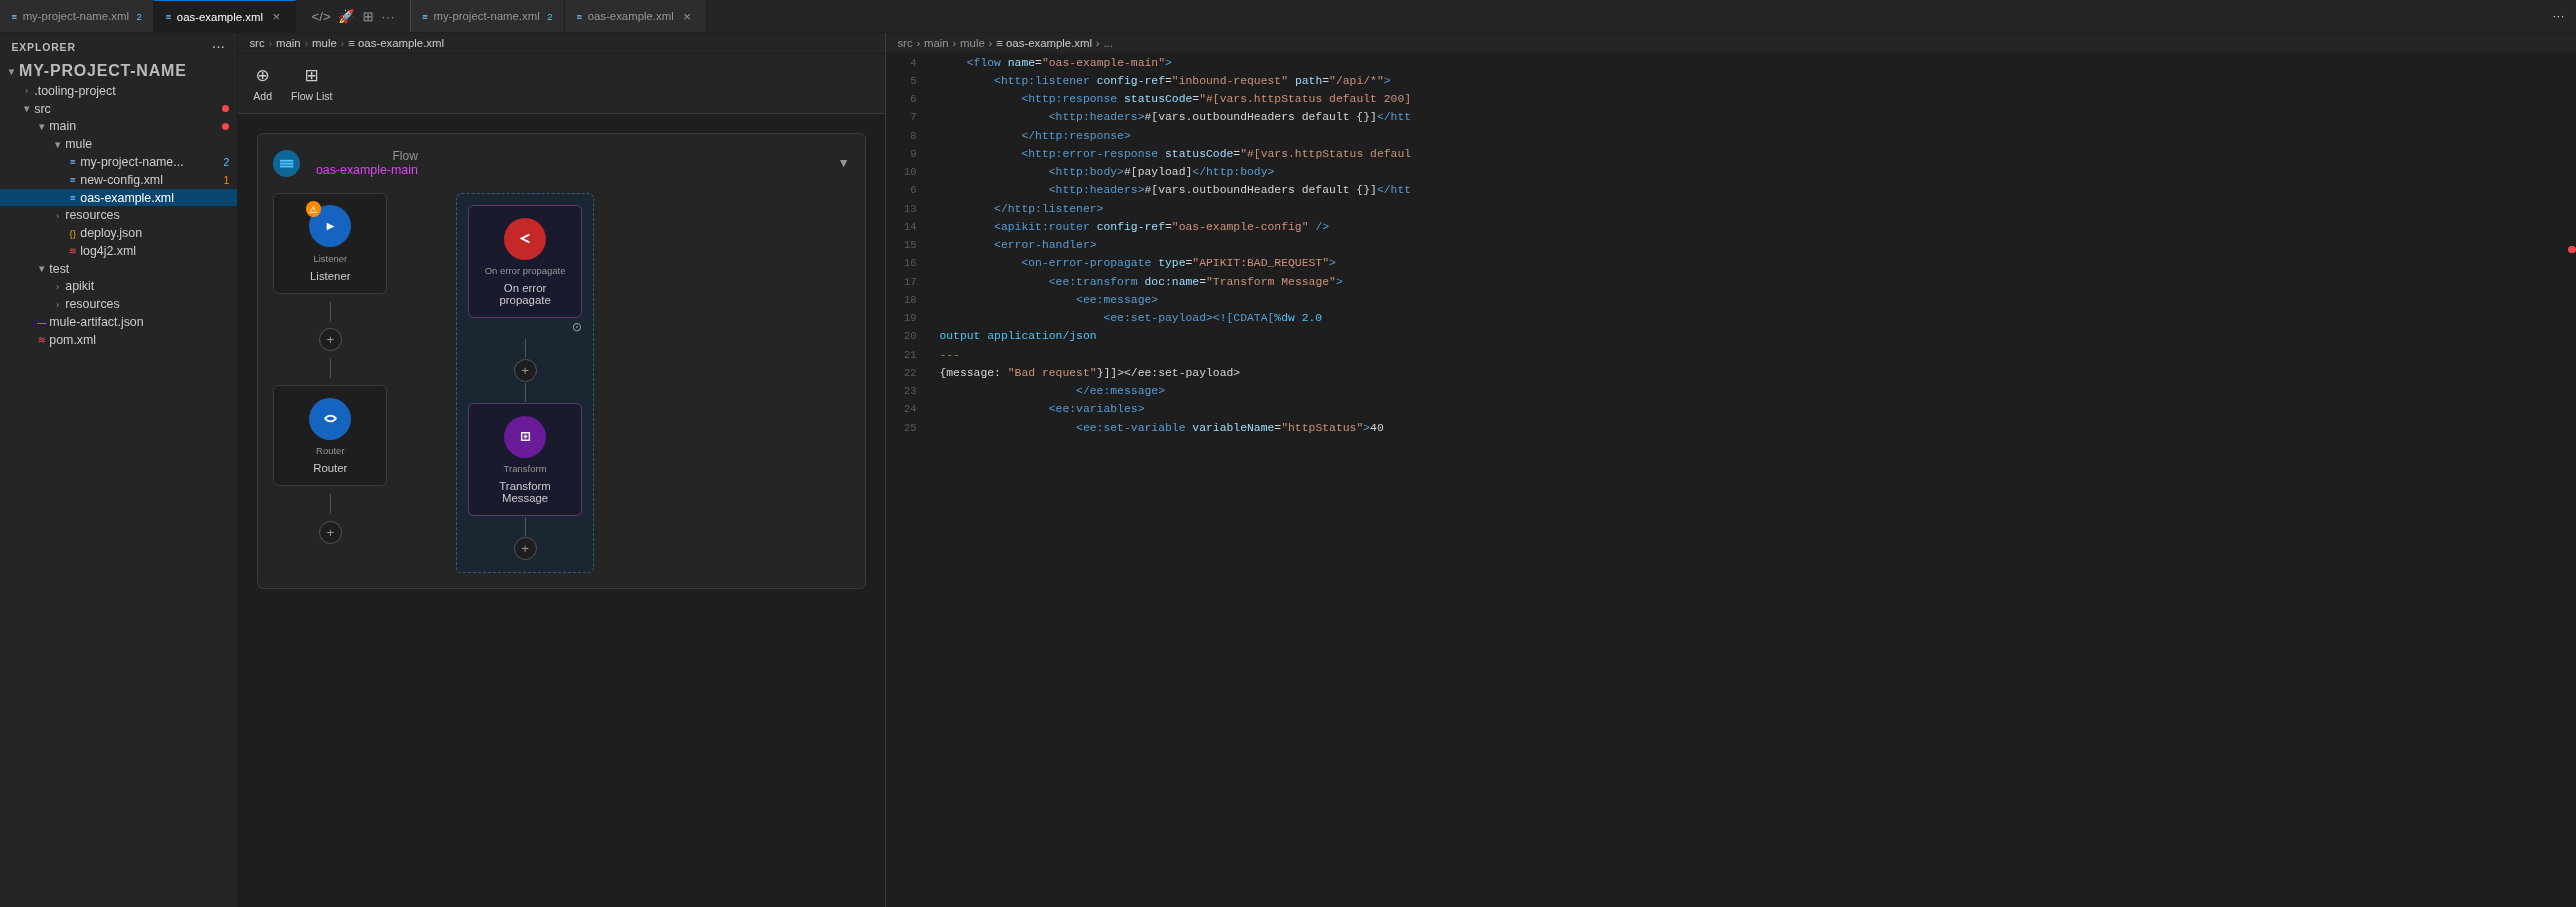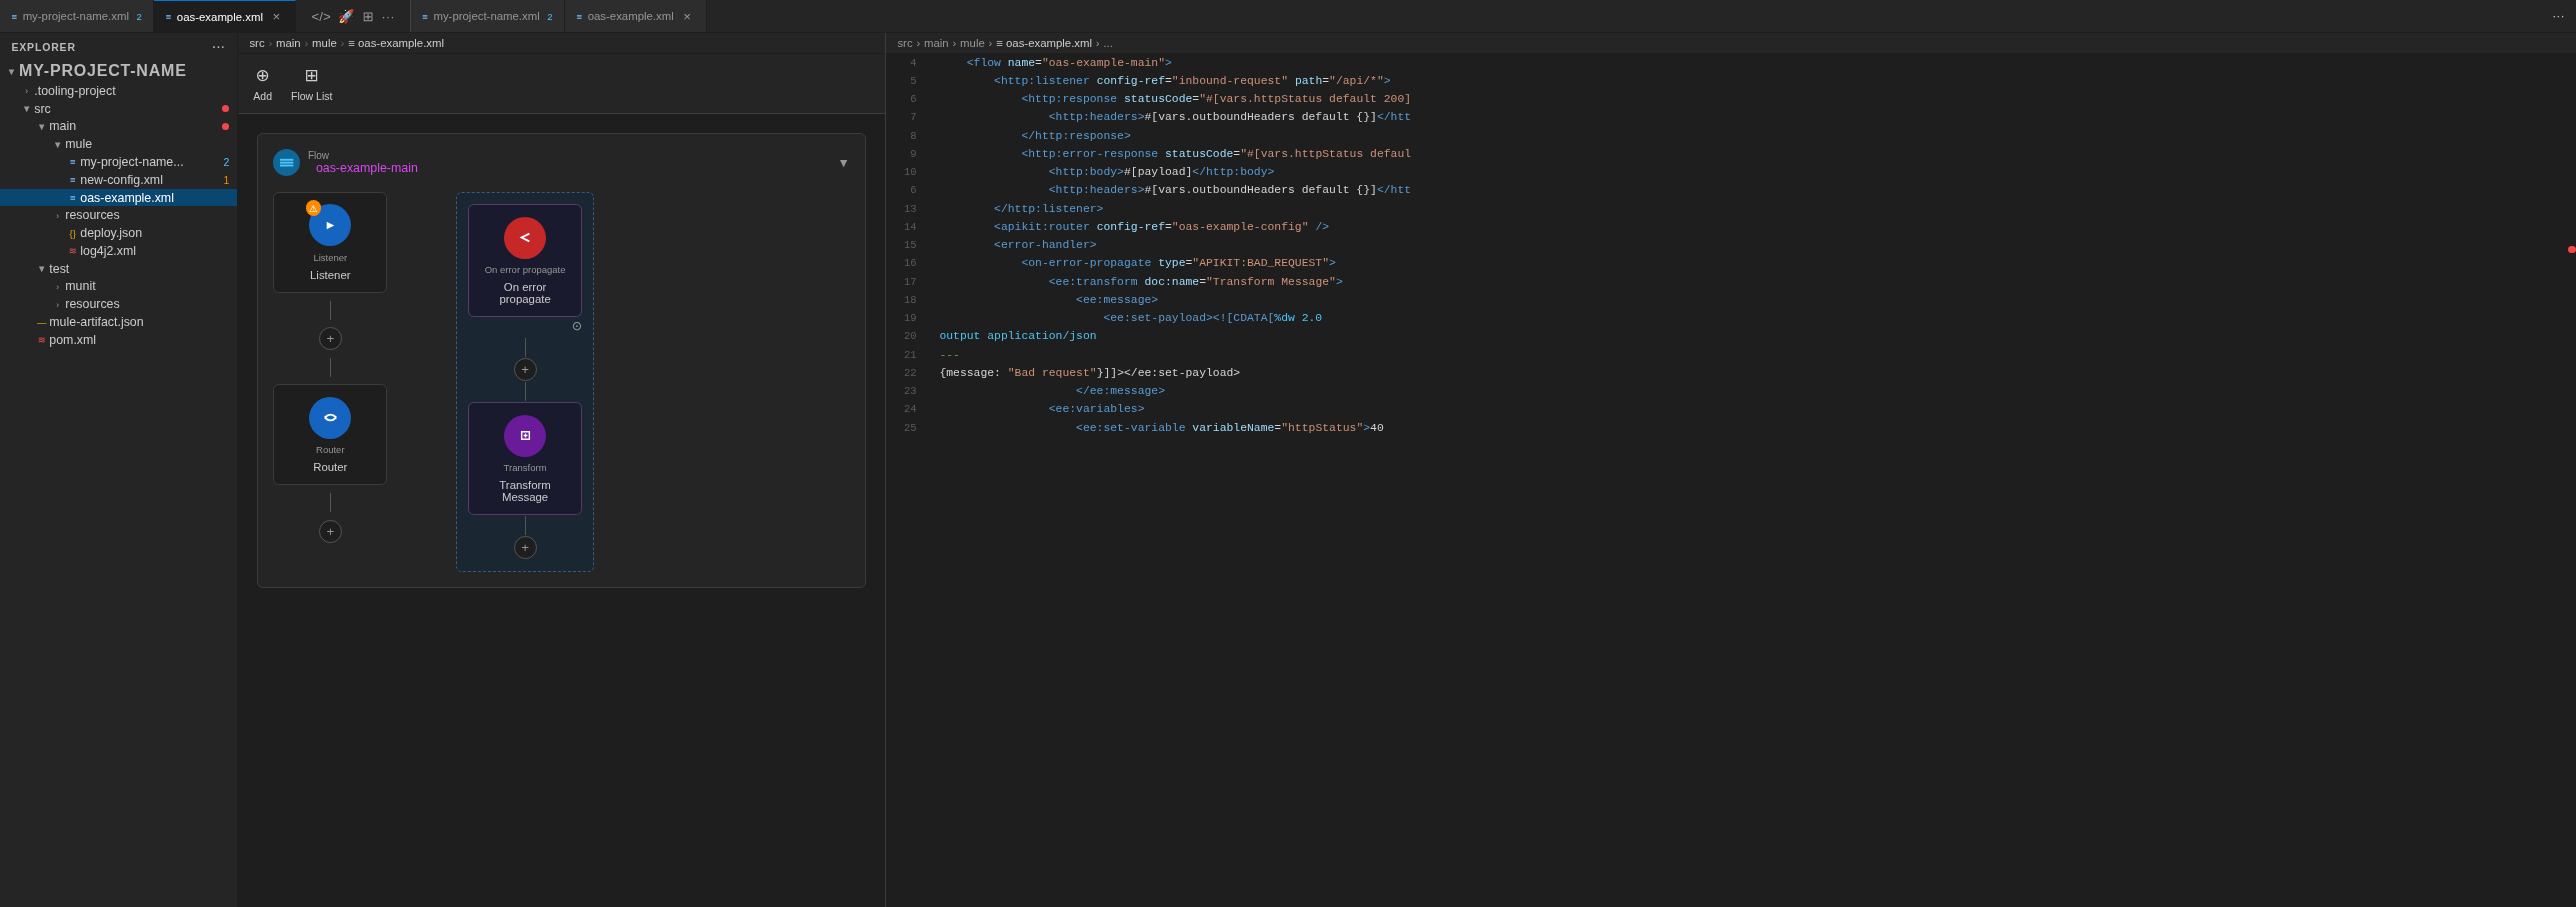--- a/index.html
+++ b/index.html
@@ -205,21 +205,21 @@
       align-items: center;
       gap: 7.6px;
     }
     .flow-badge {
       width: 27px; height: 27px;
       border-radius: 50%;
       background: #0e6699;
       display: flex; align-items: center; justify-content: center;
       color: white; font-size: 11.4px;
     }
-    .flow-label { font-size: 10px; color: #969696; }
+    .flow-label { font-size: 12px; color: #969696; text-align: right; }
     .flow-name { font-size: 12.4px; color: #d946ef; margin-left: 8px; }
     .flow-chevron { color: #969696; cursor: pointer; }
 
     
     .flow-nodes {
       display: flex;
       gap: 11.4px;
       align-items: flex-start;
     }
     .flow-column {
@@ -461,21 +461,21 @@
       <span>log4j2.xml</span>
     </div>
 
     <div class="tree-item" style="padding-left:34px;">
       <span class="tree-arrow">▼</span>
       <span>test</span>
     </div>
 
     <div class="tree-item" style="padding-left:50px;">
       <span class="tree-arrow">›</span>
-      <span>munit</span>
+      <span>apikit</span>
     </div>
 
     <div class="tree-item" style="padding-left:50px;">
       <span class="tree-arrow">›</span>
       <span>resources</span>
     </div>
 
     <div class="tree-item" style="padding-left:34px;">
       <span class="tree-arrow" style="color:#f0a500;">—</span>
       <span>mule-artifact.json</span>

